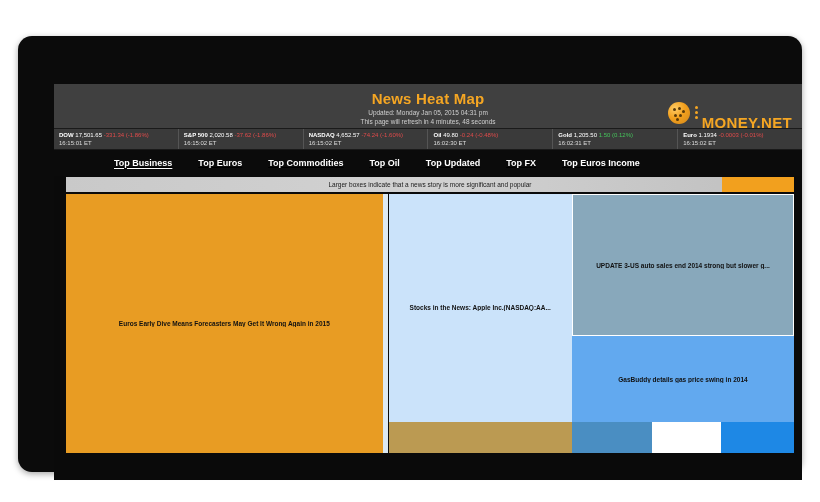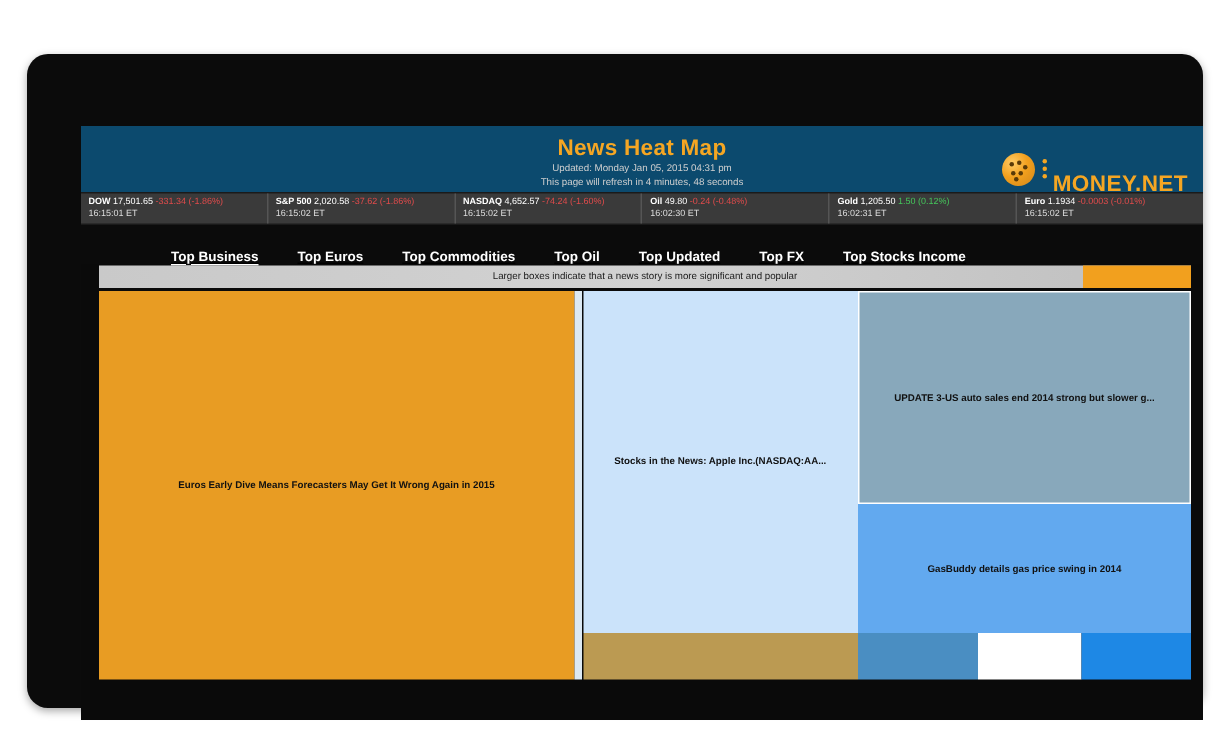--- a/index.html
+++ b/index.html
@@ -15,21 +15,21 @@
     position:absolute;left:18px;top:36px;width:784px;height:436px;
     background:#0b0b0b;border-radius:14px;
     box-shadow:0 2px 6px rgba(0,0,0,.35);
   }
   .screen{
     position:absolute;left:36px;top:48px;width:748px;height:396px;
     background:#0a0a0a;overflow:hidden;
   }
 
   
-  .header{position:relative;height:44px;background:#0c4a6e;}
+  .header{position:relative;height:44px;background:#404040;}
   .title{
     position:absolute;left:0;right:0;top:6px;text-align:center;
     color:#f5a623;font-size:15px;font-weight:bold;letter-spacing:.2px;
   }
   .updated{
     position:absolute;left:0;right:0;top:25px;text-align:center;
     color:#cfcfcf;font-size:6.5px;
   }
   .refresh{
     position:absolute;left:0;right:0;top:34px;text-align:center;
@@ -64,21 +64,21 @@
   }
   .tick:last-child{border-right:none;}
   .tk-sym{font-weight:bold;color:#fff;}
   .tk-price{color:#fff;}
   .tk-chg{color:#e04b4b;}
   .tk-chg.up{color:#45c45b;}
   .tk-time{display:block;color:#dddddd;}
 
   
   .tabs{
-    height:26px;background:#0b0b0b;display:flex;align-items:flex-end;
+    height:26px;background:#0b0b0b;display:flex;align-items:center;
     padding-left:60px;gap:26px;text-decoration:underline;
   }
   .tab{
     color:#ffffff;font-size:9px;font-weight:bold;white-space:nowrap;cursor:pointer;
   }
   .tab.active{text-decoration:underline;text-underline-offset:2px;}
 
   
   .legendwrap{position:relative;height:16px;margin:1px 8px 0 12px;}
   .legend{
@@ -155,21 +155,21 @@
           <div class="tick"><span class="tk-sym">Euro</span> <span class="tk-price">1.1934</span> <span class="tk-chg">-0.0003 (-0.01%)</span><span class="tk-time">16:15:02 ET</span></div>
         </div>
 
       <div class="tabs" id="tabs">
           <div class="tab active">Top Business</div>
           <div class="tab">Top Euros</div>
           <div class="tab">Top Commodities</div>
           <div class="tab">Top Oil</div>
           <div class="tab">Top Updated</div>
           <div class="tab">Top FX</div>
-          <div class="tab">Top Stocks Income</div>
+          <div class="tab">Top Euros Income</div>
         </div>
 
       <div class="legendwrap">
         <div class="legend">
           <div class="legend-text">Larger boxes indicate that a news story is more significant and popular</div>
         </div>
         <div class="legend-accent"></div>
       </div>
 
       <div class="mapwrap">

